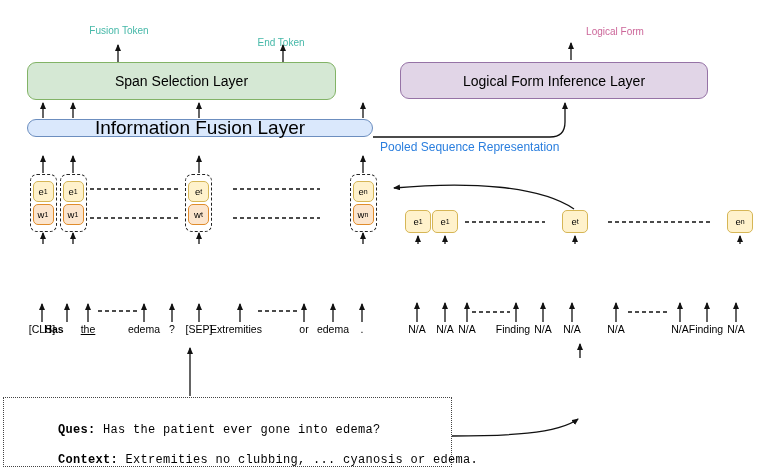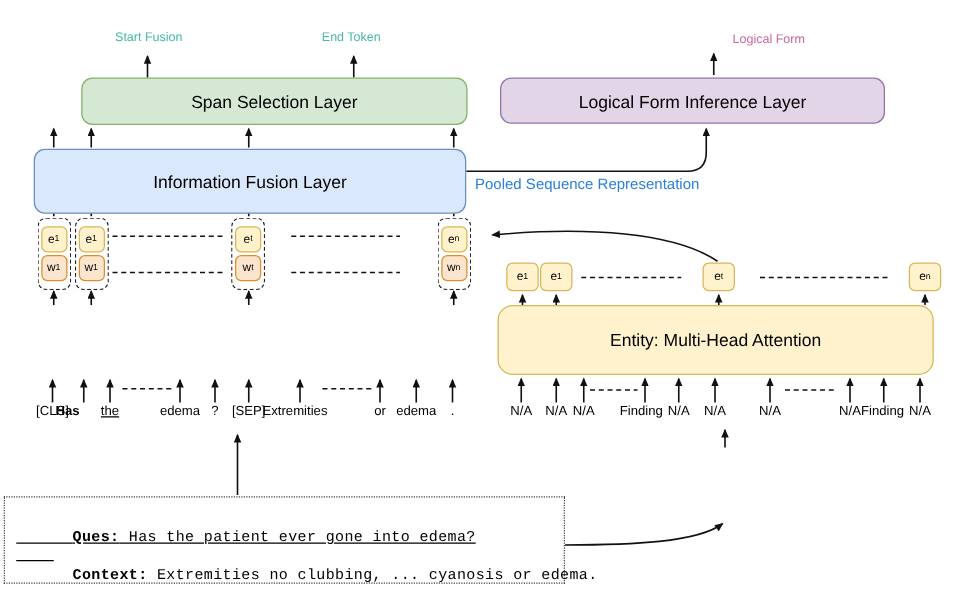--- a/index.html
+++ b/index.html
@@ -2,23 +2,23 @@
 <html style="--span_layer_fill: #d5e8d4; --span_layer_border: #82b366; --fusion_fill: #dae8fc; --fusion_border: #6c8ebf; --logical_fill: #e1d5e7; --logical_border: #9673a6; --token_attention_fill: #ffe6cc; --token_attention_border: #d79b00; --entity_attention_fill: #fff2cc; --entity_attention_border: #d6b656; --metamap_fill: #fad7a0; --metamap_border: #b77f2a; --start_end_label: #45b8a8; --logical_form_label: #cc6699; --pooled_label: #2a7ede;"><head>
 <meta charset="utf-8">
 <style>
   html,body{margin:0;padding:0;background:#ffffff;}
   .canvas{position:relative;width:763px;height:473px;background:#fff;
           font-family:"Liberation Sans",sans-serif;color:#000;overflow:hidden;}
   .wires{position:absolute;left:0;top:0;width:763px;height:473px;z-index:1;}
   .box{position:absolute;z-index:2;display:flex;align-items:center;justify-content:center;
        font-size:14px;box-sizing:border-box;}
   .rounded{border-radius:9px;border:1px solid;}
-  .layer-span{left:27px;top:62px;width:309px;height:38px;background:var(--span_layer_fill);border-color:var(--span_layer_border);margin-left:38px;}
+  .layer-span{left:27px;top:62px;width:309px;height:38px;background:var(--span_layer_fill);border-color:var(--span_layer_border);}
   .layer-logical{left:400px;top:62px;width:308px;height:37px;background:var(--logical_fill);border-color:var(--logical_border);}
-  .layer-fusion{left:27px;top:119px;width:346px;height:52px;background:var(--fusion_fill);border-color:var(--fusion_border);font-size:14px;}
+  .layer-fusion{left:27px;top:119px;width:346px;height:18px;background:var(--fusion_fill);border-color:var(--fusion_border);font-size:19px;}
   .layer-token{left:25px;top:244px;width:348px;height:57px;background:var(--token_attention_fill);border-color:var(--token_attention_border);border-radius:12px;}
   .layer-entity{left:398px;top:244px;width:349px;height:56px;background:var(--entity_attention_fill);border-color:var(--entity_attention_border);border-radius:12px;}
   .formula-box{left:382px;top:1px;width:378px;height:18px;border:1px dotted #333;background:#fff;
                font-family:"Liberation Mono","DejaVu Sans Mono",monospace;font-size:11px;letter-spacing:.4px;white-space:nowrap;}
   .lbl{position:absolute;z-index:2;font-size:10px;white-space:nowrap;transform:translateX(-50%);}
   .teal{color:var(--start_end_label);}
   .pink{color:var(--logical_form_label);margin-left:44px;}
   .pooled{position:absolute;z-index:2;left:380px;top:140px;font-size:12px;color:var(--pooled_label);white-space:nowrap;}
   .pair{position:absolute;z-index:2;top:174px;width:27px;height:58px;border:1.2px dashed #222;border-radius:7px;
         box-sizing:border-box;display:flex;flex-direction:column;align-items:center;justify-content:center;gap:2px;}
@@ -31,21 +31,21 @@
   sub{font-size:7px;line-height:1;vertical-align:-2px;}
   .tok{position:absolute;z-index:2;top:323px;transform:translateX(-50%);font-size:10.5px;white-space:nowrap;}
   .metamap{left:528px;top:359px;width:112px;height:55px;background:var(--metamap_fill);
            border:1.5px solid var(--metamap_border);border-radius:10px;font-size:14px;
            box-shadow:3px 3px 3px rgba(120,120,120,.45);}
   .pbar{position:absolute;top:0;bottom:0;width:0;border-left:1.5px solid var(--metamap_border);}
   .pbar.l{left:9px;} .pbar.r{right:9px;}
   .input-box{position:absolute;z-index:2;left:3px;top:397px;width:449px;height:70px;border:1.2px dotted #444;
              box-sizing:border-box;background:#fff;font-family:"Liberation Mono","DejaVu Sans Mono",monospace;
              font-size:12px;letter-spacing:.3px;white-space:pre;}
-  .iline{position:absolute;left:9px;} .iline.l1{top:11px;text-decoration:underline;} .iline.l2{top:41px;}
+  .iline{position:absolute;left:9px;} .iline.l1{top:11px;} .iline.l2{top:41px;}
   .blab{font-weight:bold;}
 </style>
 </head>
 <body>
 
 <div class="canvas">
 
   <svg class="wires" viewBox="0 0 763 473" aria-hidden="true">
     <defs>
       <marker id="ah" markerUnits="userSpaceOnUse" markerWidth="9" markerHeight="9" refX="6" refY="3" orient="auto">
@@ -121,22 +121,22 @@
         <path d="M98 311 H137"></path>
           <path d="M258 311 H297"></path>
         <path d="M472 312 H510"></path>
           <path d="M628 312 H667"></path>
       </g>
     </g>
   </svg>
 
   <div class="lbl pink" style="left:571px;top:26px;">Logical Form</div>
 
-  <div class="lbl teal" style="left:119px;top:25px;">Start Fusion</div>
-  <div class="lbl teal" style="left:281px;top:25px;">End Token</div>
+  <div class="lbl teal" style="left:119px;top:25px;">Fusion Token</div>
+  <div class="lbl teal" style="left:281px;top:37px;">End Token</div>
 
   <div class="box rounded layer-span">
     <span>Span Selection Layer</span>
   </div>
   <div class="box rounded layer-logical">
     <span>Logical Form Inference Layer</span>
   </div>
   <div class="box rounded layer-fusion">
     <span>Information Fusion Layer</span>
   </div>
@@ -193,23 +193,20 @@
     </div>
   <div class="eunit" style="left:562px;">
       <span>e</span>
       <sub>t</sub>
     </div>
   <div class="eunit" style="left:727px;">
       <span>e</span>
       <sub>n</sub>
     </div>
 
-  <div class="box rounded layer-entity">
-    <span>Entity: Multi-Head Attention</span>
-  </div>
 
   <span class="tok" style="left:42px;">[CLS]</span>
   <span class="tok" style="left:54px;font-weight:bold;">Has</span>
   <span class="tok" style="left:88px;text-decoration:underline;">the</span>
   <span class="tok" style="left:144px;">edema</span>
   <span class="tok" style="left:172px;">?</span>
   <span class="tok" style="left:199px;">[SEP]</span>
   <span class="tok" style="left:236px;">Extremities</span>
   <span class="tok" style="left:304px;">or</span>
   <span class="tok" style="left:333px;">edema</span>

